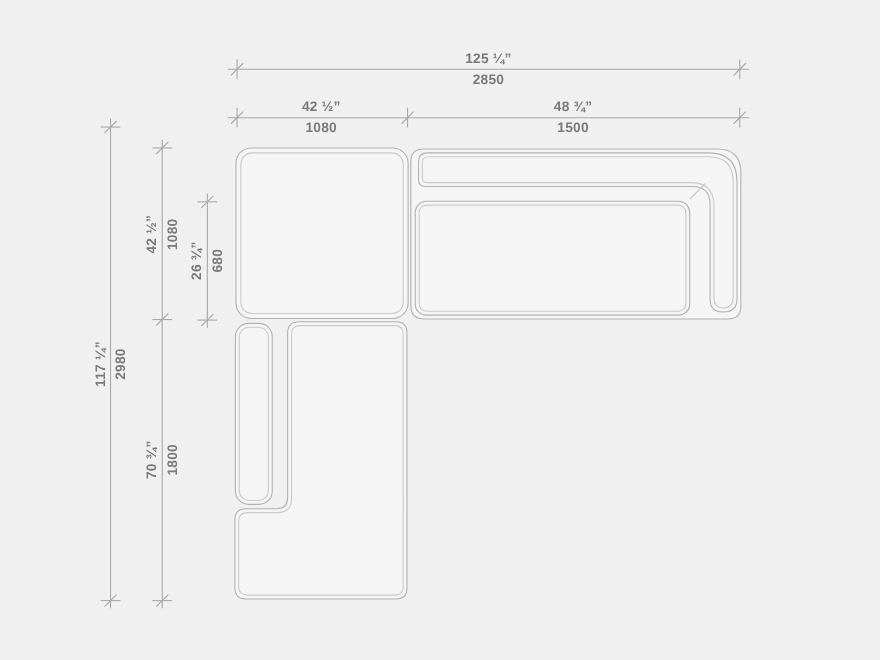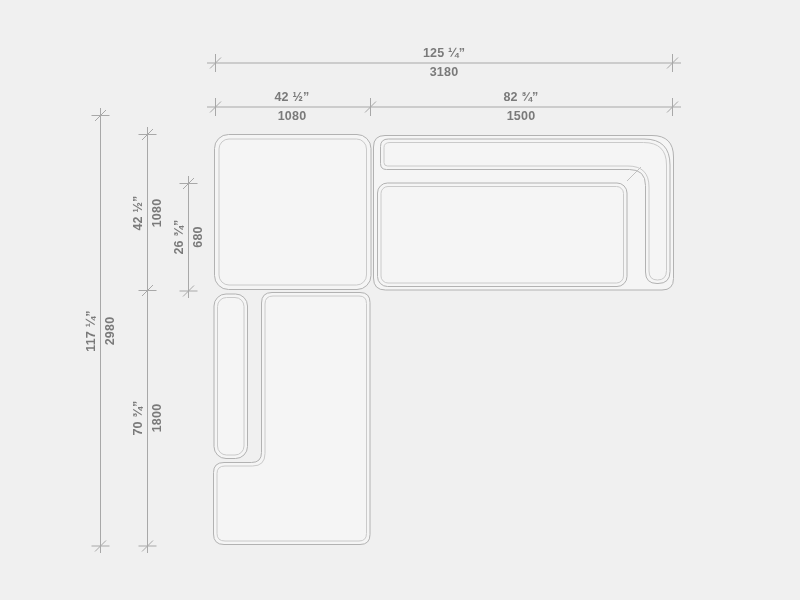--- a/index.html
+++ b/index.html
@@ -108,30 +108,30 @@
       <path d="M 272,292.5 H 360 Q 370,292.5 370,302.5 V 534.5 Q 370,544.5 360,544.5 H 224 Q 213.5,544.5 213.5,534 V 472.5 Q 213.5,462.5 224,462.5 H 251.5 Q 261.5,462.5 261.5,452.5 V 303 Q 261.5,292.5 272,292.5 Z" fill="#f5f5f5" stroke="#b2b2b2" stroke-width="1"></path>
       <path d="M 273,296 H 359 Q 366.5,296 366.5,303.5 V 533.5 Q 366.5,541 359,541 H 225 Q 217,541 217,533.5 V 473.5 Q 217,466 225,466 H 252.5 Q 265,466 265,453.5 V 304 Q 265,296 273,296 Z" fill="none" stroke="#cacaca" stroke-width="1"></path>
 
       <rect x="214" y="294" width="33.5" height="164.5" rx="12" fill="#f5f5f5" stroke="#b2b2b2" stroke-width="1"></rect>
       <rect x="217.5" y="297.5" width="26.5" height="157.5" rx="9" fill="none" stroke="#cacaca" stroke-width="1"></rect>
     </g>
   </svg>
 
   <div class="dim-label" style="left:444px; top:63px;">
     <span>125 ¼”</span>
-    <span>3180</span>
+    <span>2850</span>
   </div>
 
   <div class="dim-label" style="left:292px; top:107px;">
     <span>42 ½”</span>
     <span>1080</span>
   </div>
 
   <div class="dim-label" style="left:521px; top:107px;">
-    <span>82 ¾”</span>
+    <span>48 ¾”</span>
     <span>1500</span>
   </div>
 
   <div class="dim-label vertical" style="left:100.5px; top:330.5px;">
     <span>117 ¼”</span>
     <span>2980</span>
   </div>
 
   <div class="dim-label vertical" style="left:147.5px; top:212.5px;">
     <span>42 ½”</span>

